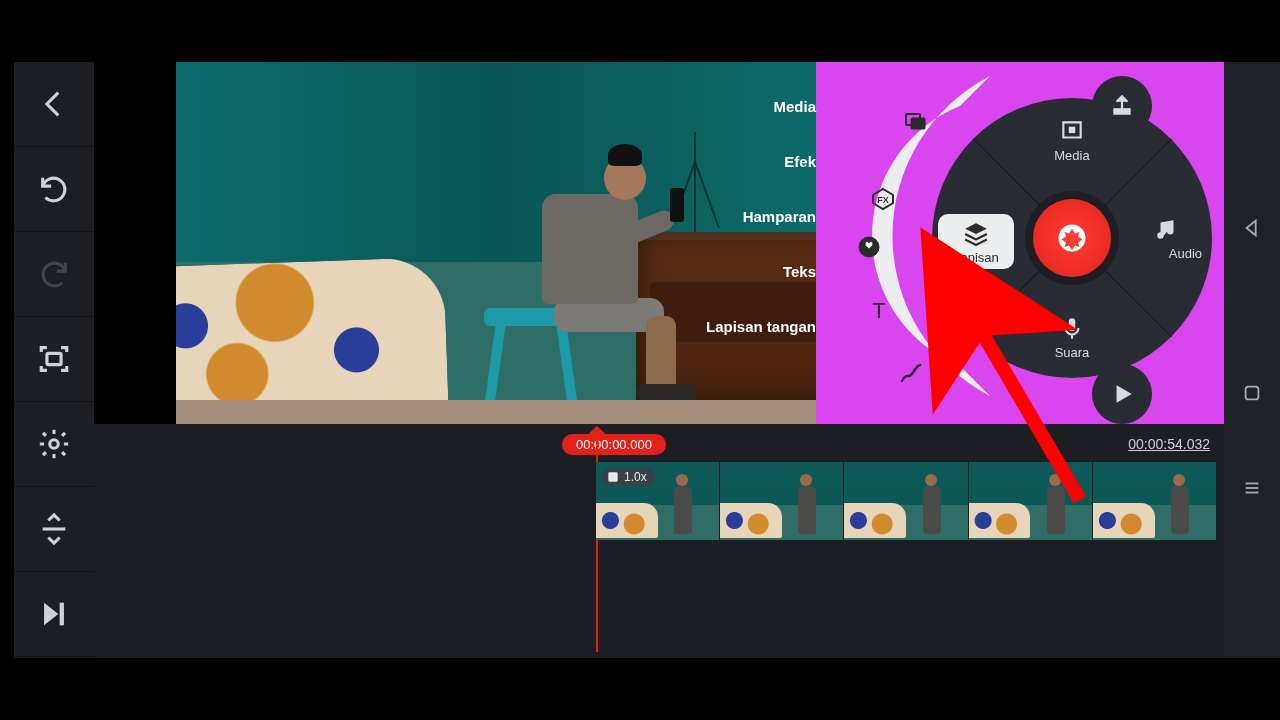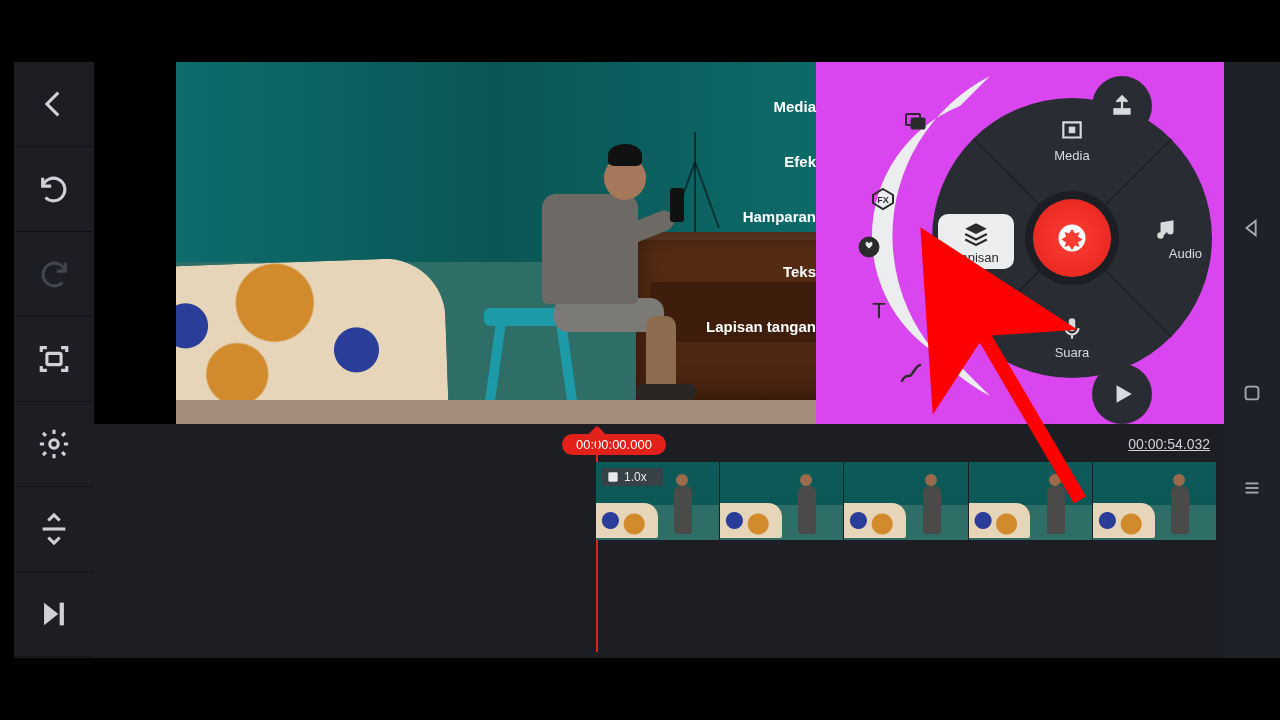--- a/index.html
+++ b/index.html
@@ -112,21 +112,21 @@
                    background:linear-gradient(180deg,#0d5a5a 0%,#0c5856 55%,#2e6e66 55%,#2e6e66 100%);}
   .thumb .mini-bed{position:absolute;left:-6px;bottom:2px;width:55%;height:45%;
                    background:#e6d5b8;border-radius:4px 14px 2px 2px;
                    background-image:radial-gradient(circle at 30% 50%,#2a3d99 8px,transparent 9px),
                                     radial-gradient(circle at 65% 60%,#d28b2c 10px,transparent 11px);}
   .thumb .mini-person{position:absolute;right:22%;bottom:6px;width:18px;height:48px;
                       background:#4a4a48;border-radius:6px 6px 3px 3px;}
   .thumb .mini-person:before{content:"";position:absolute;left:2px;top:-12px;width:12px;height:12px;
                              background:#9a6a4a;border-radius:50%;}
   .clip-badge{position:absolute;left:6px;top:6px;background:rgba(60,62,70,.9);color:#e9eaec;
-              font-size:12px;padding:2px 16px 2px 4px;border-radius:0;display:flex;align-items:center;gap:4px;}
+              font-size:12px;padding:2px 8px 2px 4px;border-radius:8px;display:flex;align-items:center;gap:4px;}
   .clip-badge svg{width:14px;height:14px;fill:#e9eaec;}
 
   
   .anno{position:absolute;left:0;top:0;width:1280px;height:720px;pointer-events:none;}
 </style>
 </head>
 <body>
 
 <div class="stage">
 

